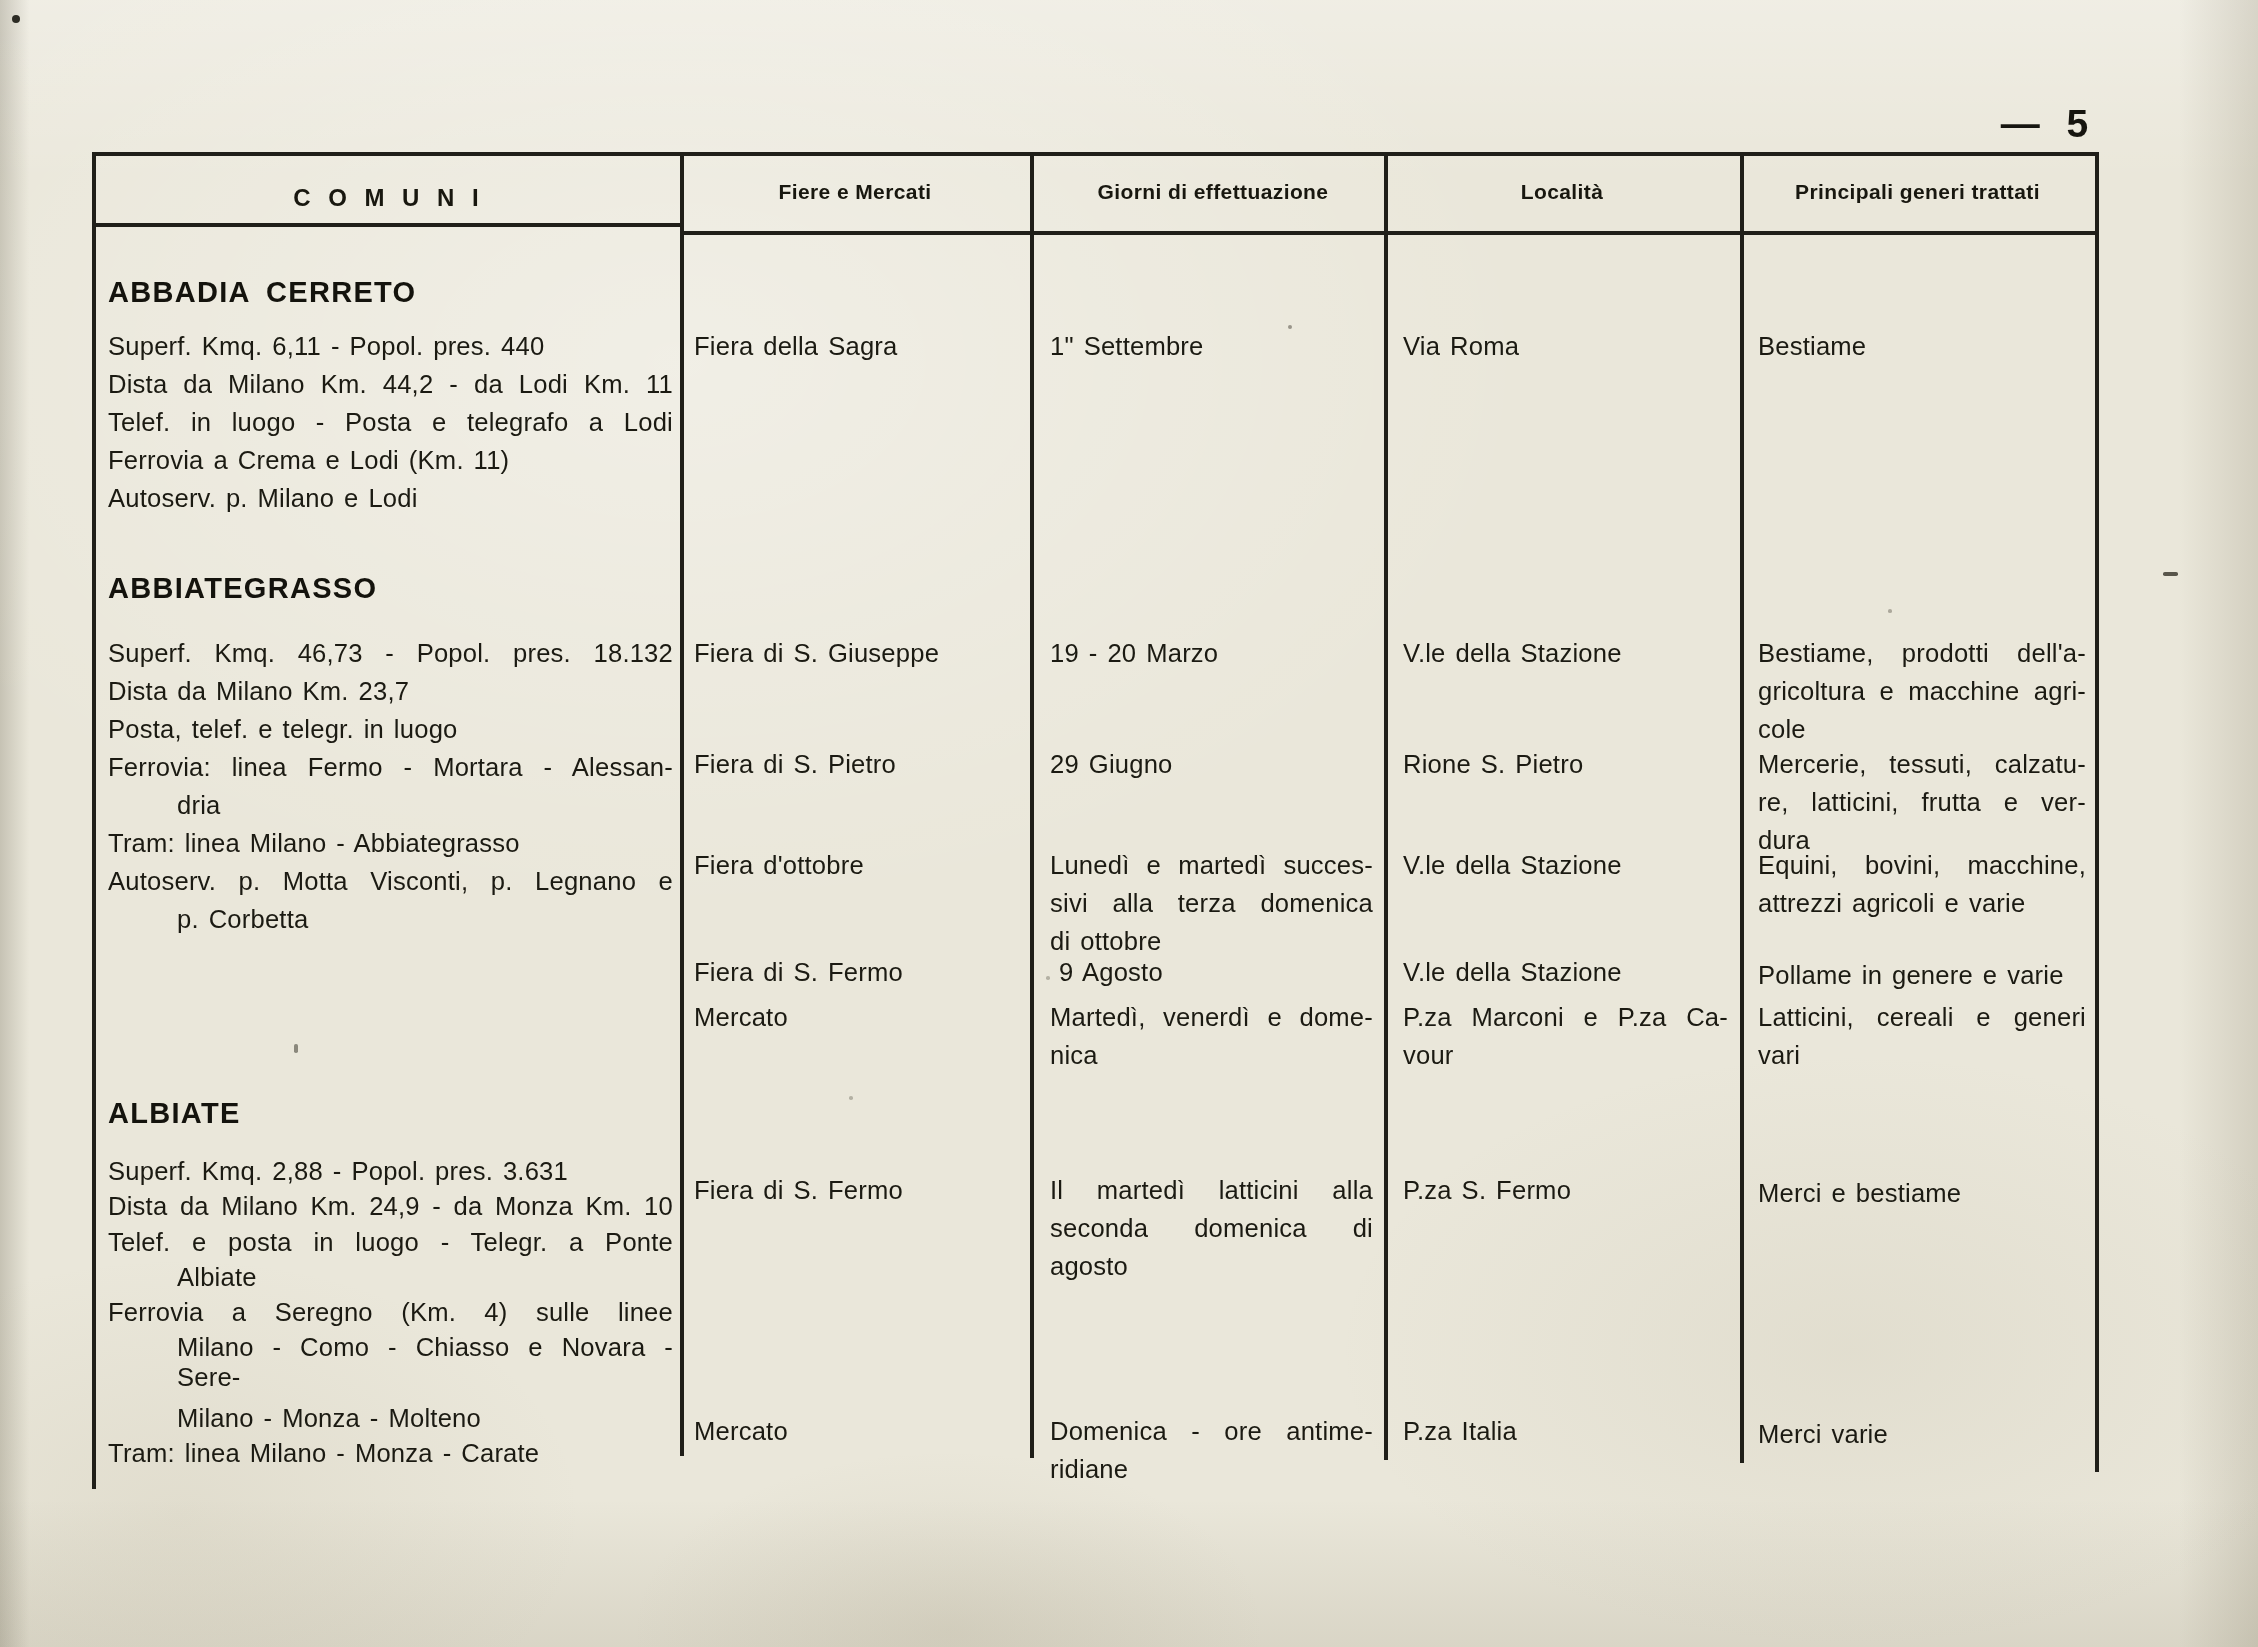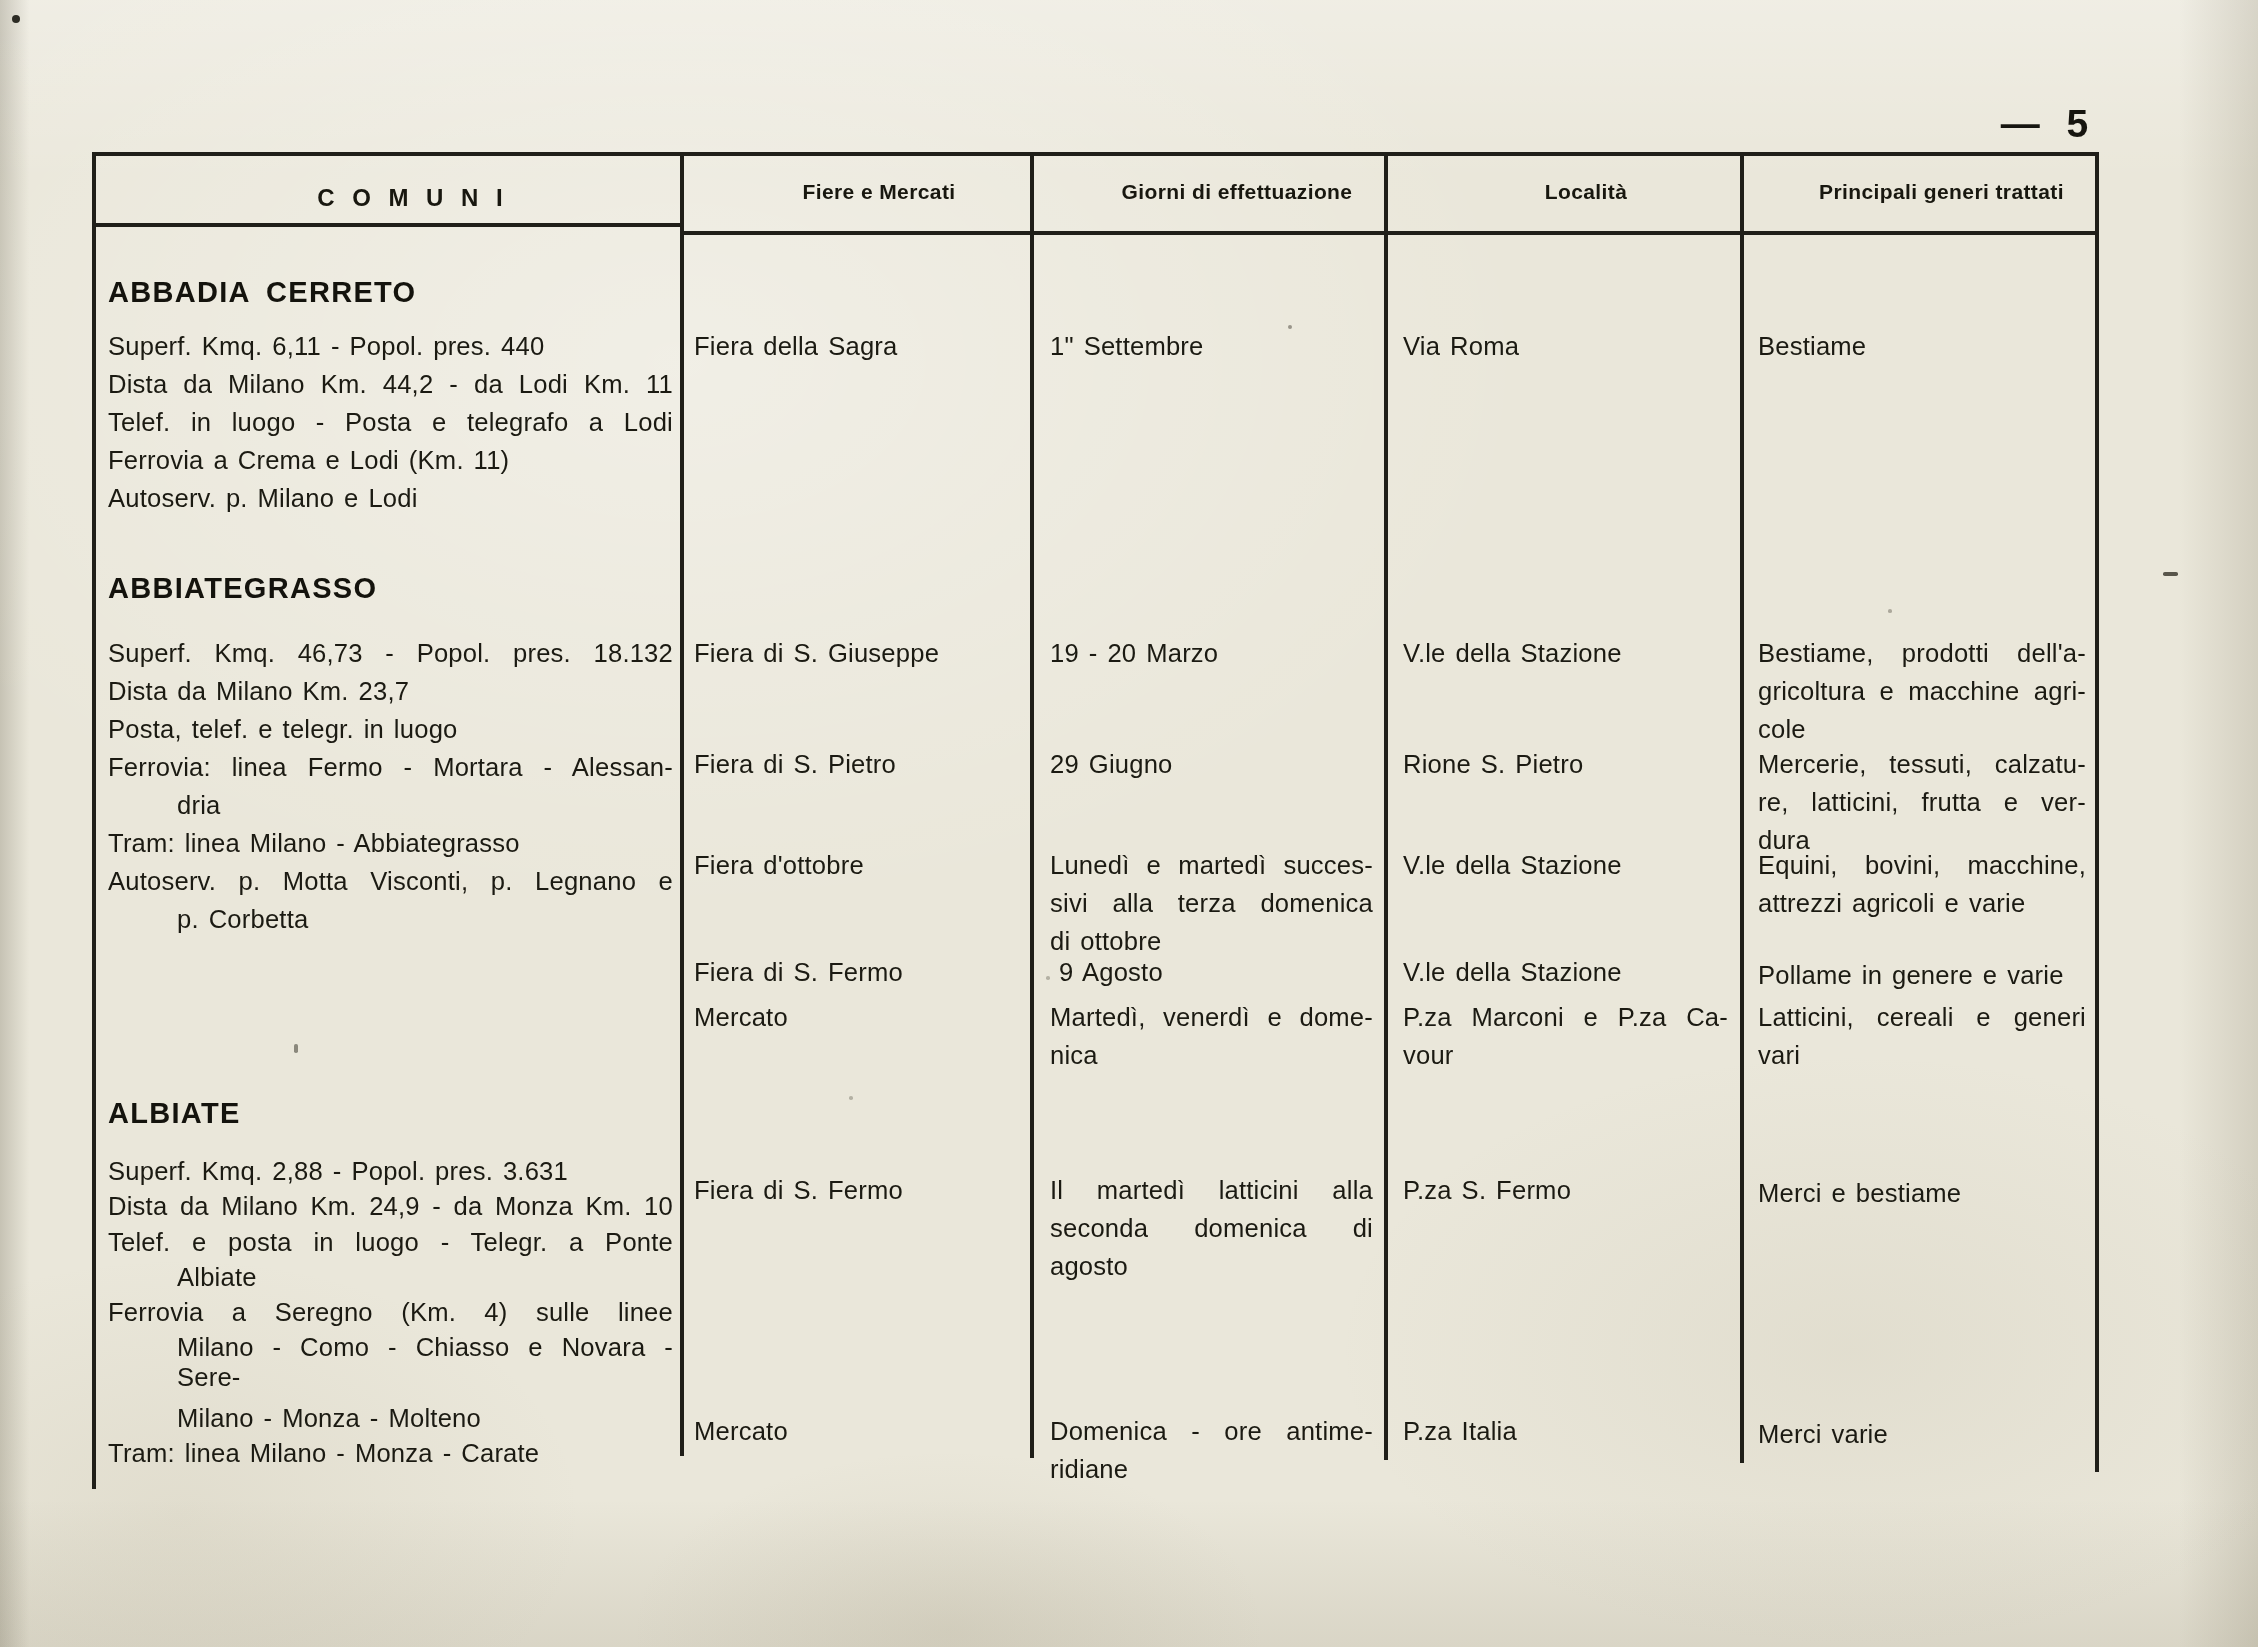--- a/index.html
+++ b/index.html
@@ -38,21 +38,21 @@
   .d1{left:588px;top:0;width:3.5px;height:1304px;}
   .d2{left:938px;top:0;width:3.5px;height:1306px;}
   .d3{left:1292px;top:0;width:3.5px;height:1308px;}
   .d4{left:1648px;top:0;width:3.5px;height:1311px;}
   .hu1{left:0;top:71px;width:591px;height:3.5px;}
   .hu2{left:588px;top:79px;width:1419px;height:3.5px;}
   
   .hdr{
     position:absolute;top:28px;height:35px;
     font-weight:bold;font-size:21px;text-align:center;
-    letter-spacing:0.4px;color:#18170f;white-space:nowrap;padding-left:24px;
+    letter-spacing:0.4px;color:#18170f;white-space:nowrap;
   }
   .h1{left:0;width:588px;top:32px;font-size:24px;letter-spacing:17.6px;text-indent:17.6px;}
   .h2{left:588px;width:350px;}
   .h3{left:938px;width:366px;}
   .h4{left:1292px;width:356px;}
   .h5{left:1648px;width:355px;}
   
   .ln{
     position:absolute;font-size:25.6px;line-height:30px;height:32px;
     letter-spacing:0.2px;word-spacing:2.6px;white-space:nowrap;color:#1b1a12;

